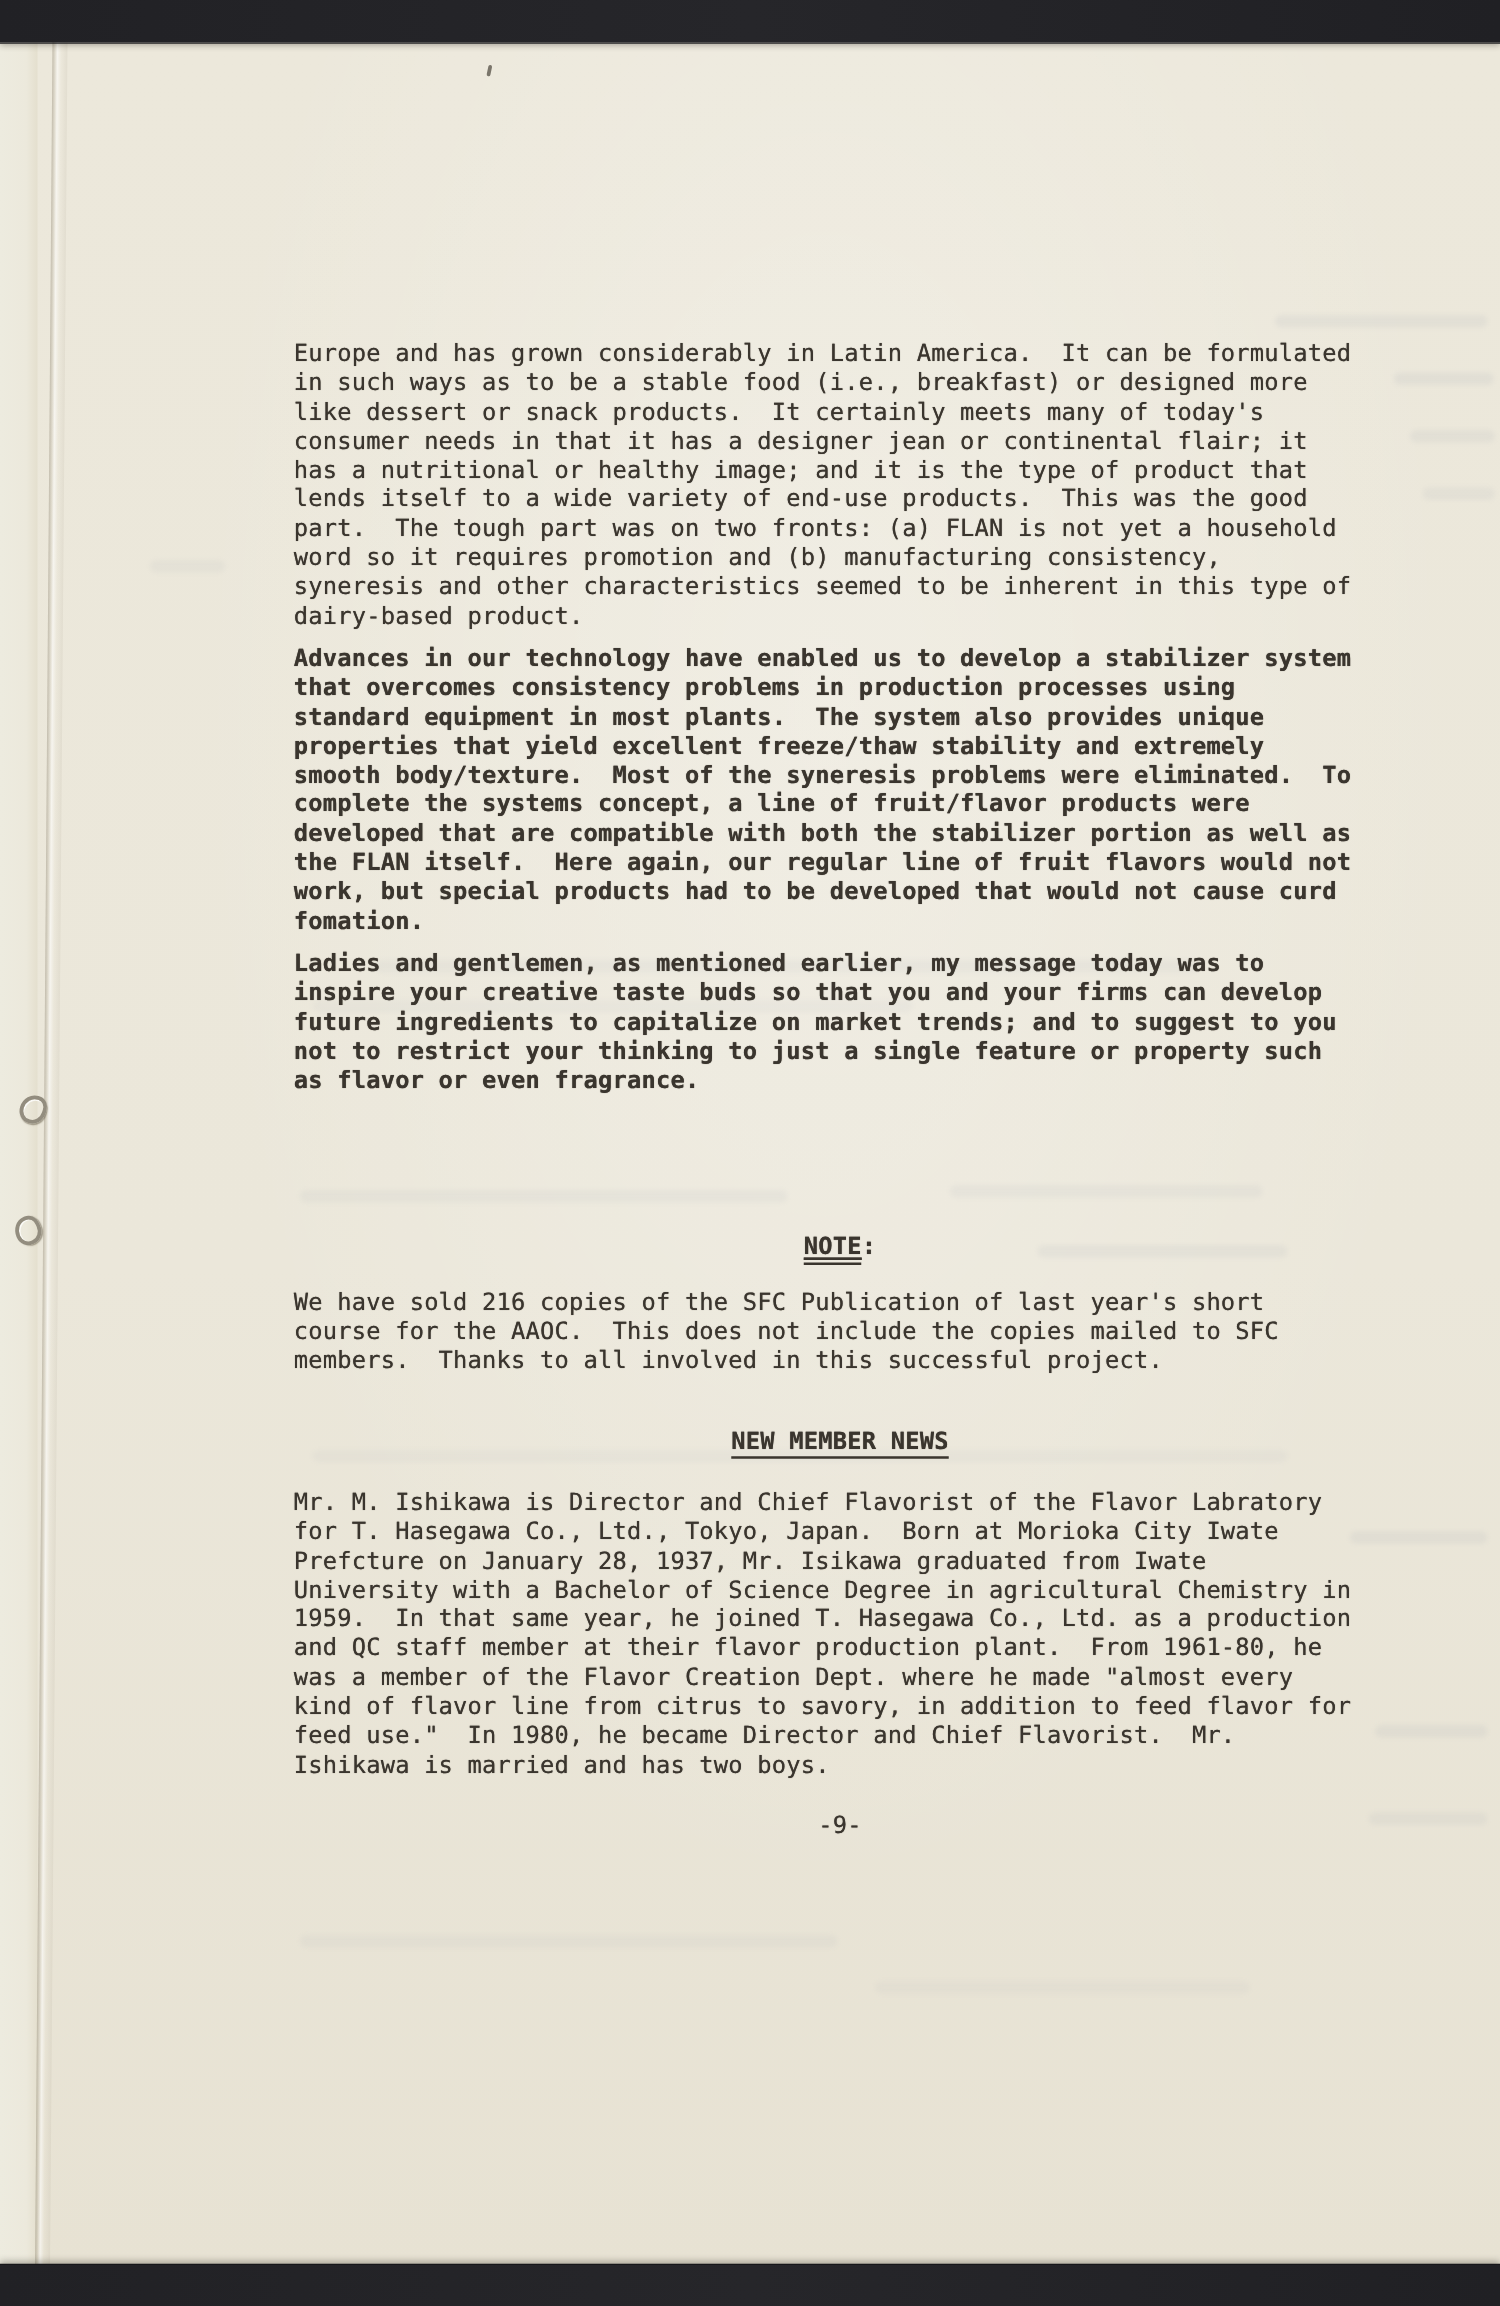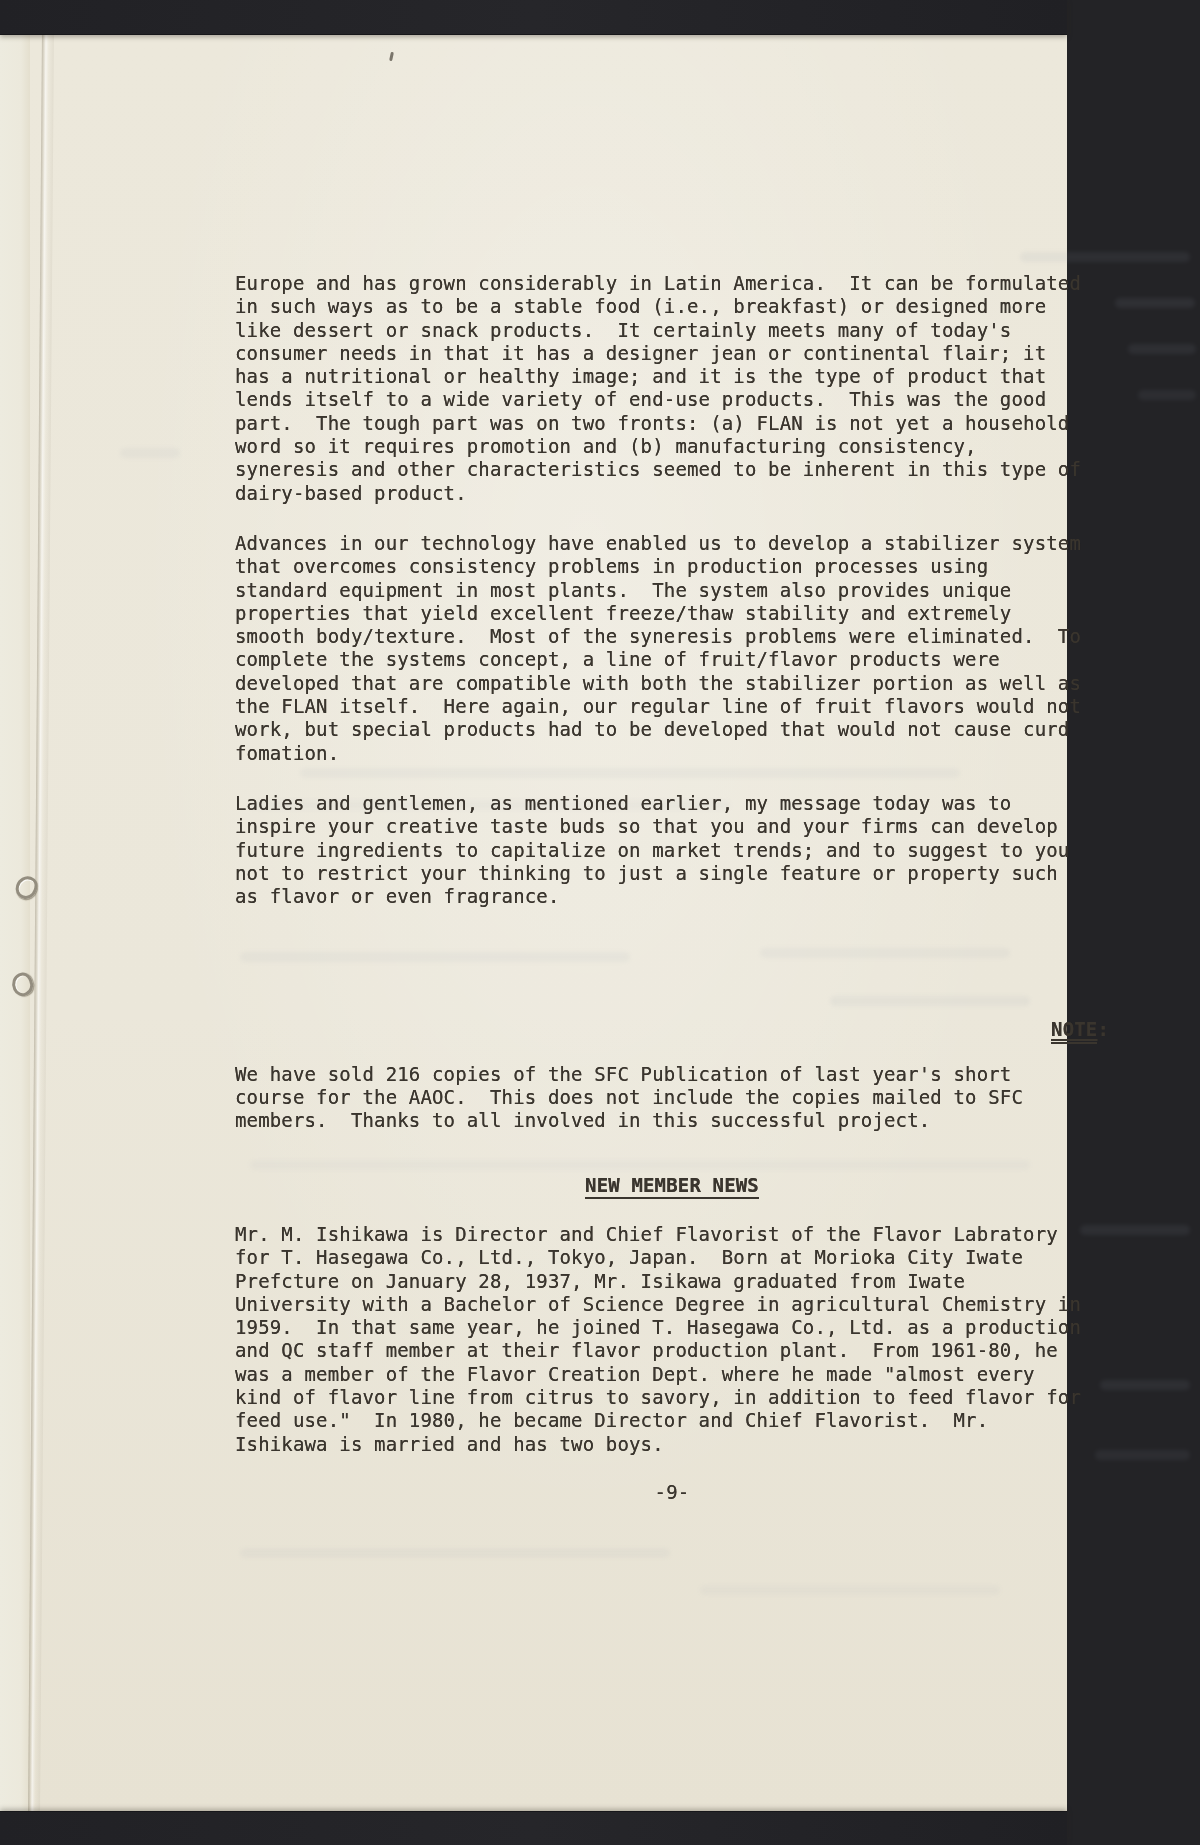--- a/index.html
+++ b/index.html
@@ -5,21 +5,21 @@
   html, body {
     margin: 0;
     padding: 0;
     width: 1200px;
     height: 1845px;
     overflow: hidden;
     background: #232326;
   }
   .scan {
     position: relative;
-    width: 1067px;
+    width: 1200px;
     height: 1845px;
     background: #22c55e;
     font-family: "DejaVu Sans Mono", "Liberation Mono", monospace;
   }
   
   .paper {
     position: absolute;
     left: 0; right: 0;
     top: 33px; bottom: 32px;
     background:
@@ -93,27 +93,27 @@
     color: #3a352e;
     font-size: 19px;
     line-height: 23.3px;
     letter-spacing: 0.15px;
     text-shadow: 0 0 0.6px rgba(52,46,38,0.85);
   }
   .para {
     white-space: pre;
     margin: 0;
   }
-  .mt27  { margin-top: 27px; }
+  .mt27  { margin-top: 11px; font-weight: bold; }
   .heading {
     text-align: center;
     font-weight: bold;
     white-space: pre;
   }
-  .note-heading { margin-top: 110px; text-align: right; }
+  .note-heading { margin-top: 110px; }
   .note-body    { margin-top: 21px; }
   .nmn-heading  { margin-top: 41px; }
   .intro        { margin-top: 36px; }
   .bio          { margin-top: 26px; }
   .closing      { margin-top: 27px; }
   .pagenum      { margin-top: 25px; text-align: center; }
 
   .u-double {
     text-decoration: underline;
     text-decoration-thickness: 2px;

